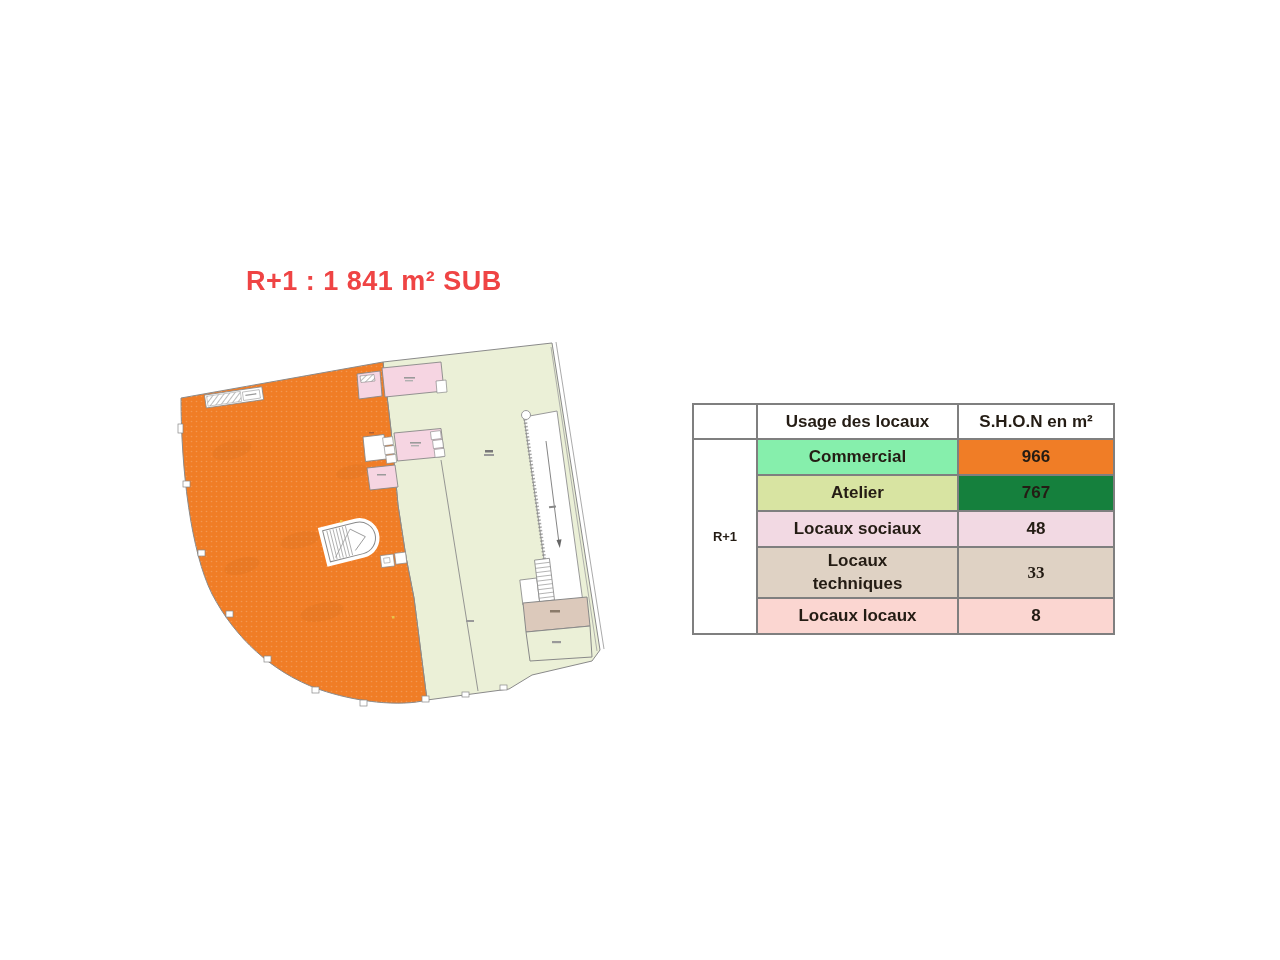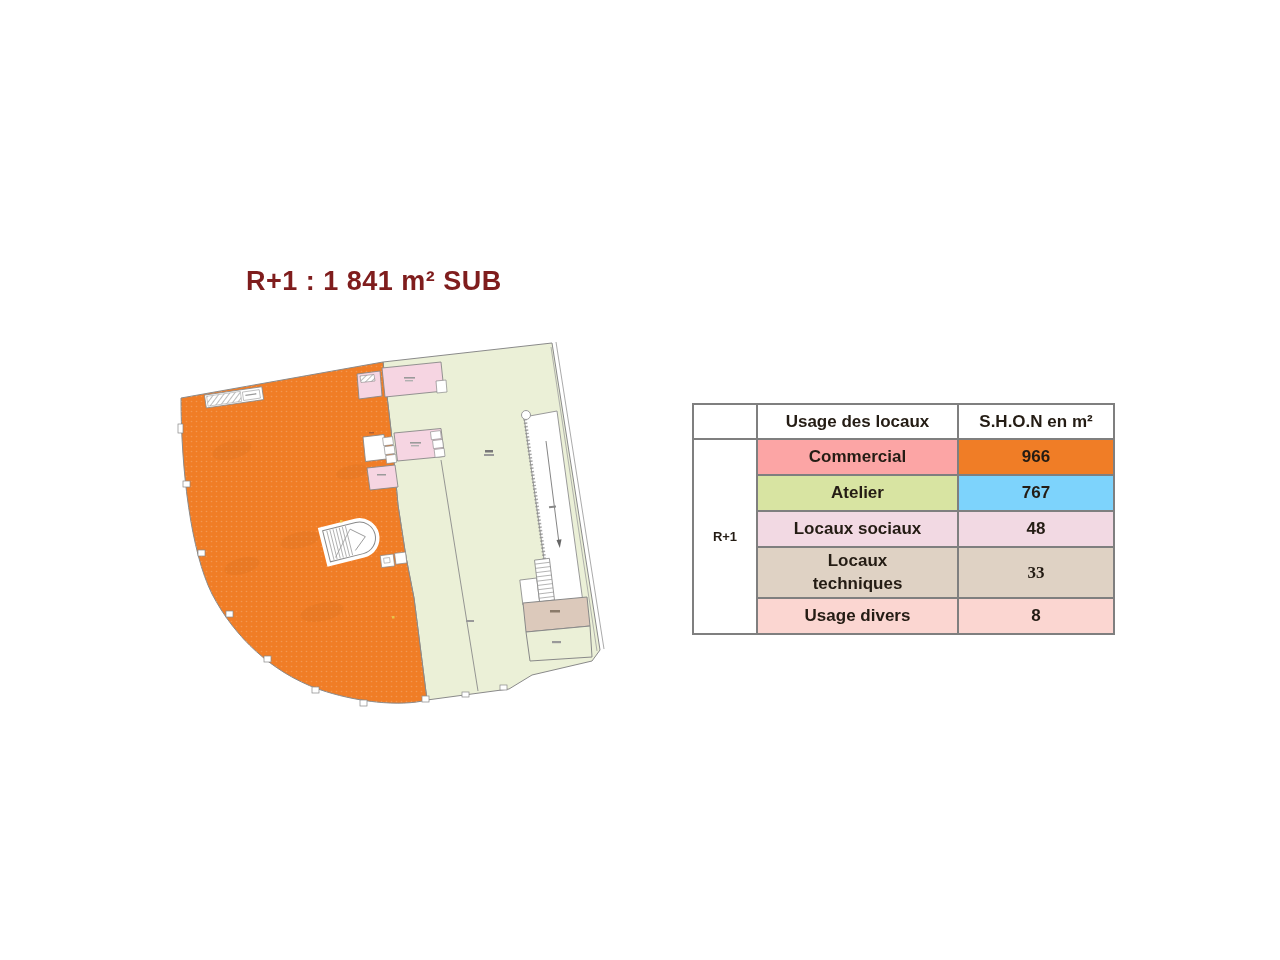--- a/index.html
+++ b/index.html
@@ -2,21 +2,21 @@
 <html><head>
 <meta charset="utf-8">
 <style>
   html,body{margin:0;padding:0;}
   body{
     width:1280px;height:960px;position:relative;overflow:hidden;
     background:#ffffff;font-family:"Liberation Sans",sans-serif;
   }
   .title{
     position:absolute;left:246px;top:266px;
-    font-size:27px;font-weight:700;color:#7f1d1d;letter-spacing:.5px;
+    font-size:27px;font-weight:700;color:#ef4444;letter-spacing:.5px;
   }
   svg.plan{position:absolute;left:0;top:0;}
   .table-wrap{position:absolute;left:692px;top:403px;}
   table.shon{
     border-collapse:collapse;table-layout:fixed;
     font-size:17px;font-weight:700;color:#241c14;
   }
   table.shon td,table.shon th{
     border:2px solid #7f7f7f;text-align:center;vertical-align:middle;
     padding:0 4px;overflow:hidden;
@@ -191,36 +191,36 @@
         <col style="width:156px">
       </colgroup>
     <tbody>
         <tr>
       <td class="corner-cell"></td>
       <th class="hdr">Usage des locaux</th>
       <th class="hdr">S.H.O.N en m²</th>
     </tr>
     <tr class="r">
       <td class="group-cell" rowspan="5">R+1</td>
-      <td style="background-color: #fca5a5;">Commercial</td>
+      <td style="background-color: #86efac;">Commercial</td>
       <td style="background-color: rgb(240, 125, 38);">966</td>
     </tr>
     <tr class="r">
       <td style="background-color: rgb(216, 228, 162);">Atelier</td>
-      <td style="background-color: #7dd3fc;">767</td>
+      <td style="background-color: #15803d;">767</td>
     </tr>
     <tr class="r">
       <td style="background-color: rgb(242, 217, 227);">Locaux sociaux</td>
       <td style="background-color: rgb(242, 217, 227);">48</td>
     </tr>
     <tr class="r-tall">
       <td style="background-color: rgb(223, 210, 196);">
         <span class="narrow">Locaux techniques</span>
       </td>
       <td class="val-top" style="background-color: rgb(223, 210, 196);">33</td>
     </tr>
     <tr class="r">
-      <td style="background-color: rgb(251, 214, 209);">Usage divers</td>
+      <td style="background-color: rgb(251, 214, 209);">Locaux locaux</td>
       <td style="background-color: rgb(251, 214, 209);">8</td>
     </tr>
   </tbody>
     </table>
 </div>
 
 </body></html>

